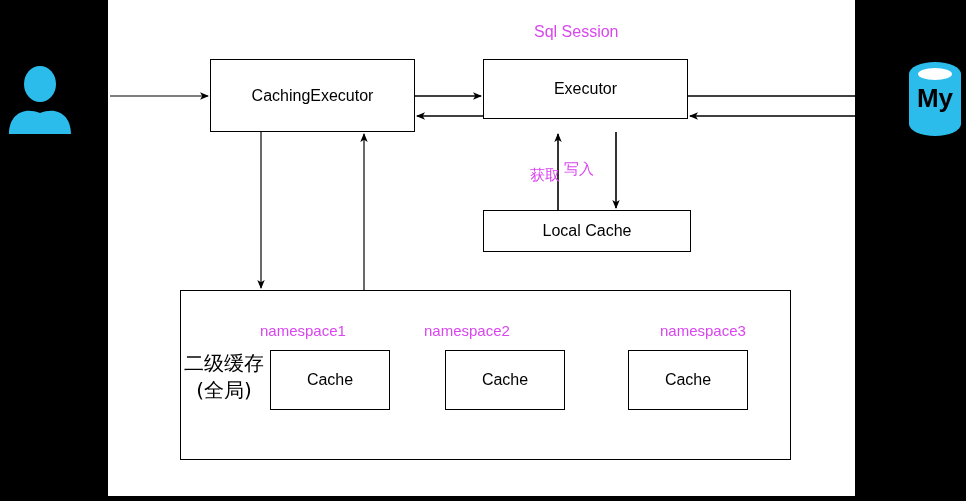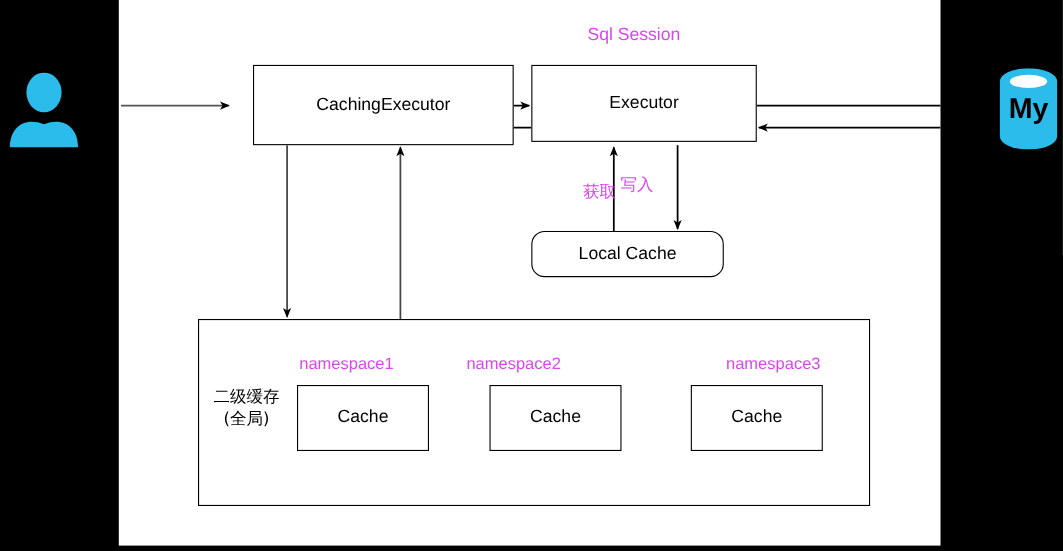--- a/index.html
+++ b/index.html
@@ -47,21 +47,21 @@
   }
   .title {
     font-size: 16px;
   }
   .cjk {
     font-family: Liberation Sans, sans-serif;
     font-size: 15px;
   }
   .cjk-2 {
     font-family: "DejaVu Sans", "Liberation Sans", sans-serif;
-    font-size: 15px;
+    font-size: 20px;
     line-height: 1.35;
     text-align: center;
     white-space: nowrap;
   }
   svg.edges {
     position: absolute;
     left: 0;
     top: 0;
     width: 966px;
     height: 501px;
@@ -111,43 +111,43 @@
 
     <line x1="616" y1="132" x2="616" y2="208" stroke="#000000" stroke-width="1.6" marker-end="url(#ah)"></line>
 
     <line x1="261" y1="132" x2="261" y2="288" stroke="#444444" stroke-width="1.6" marker-end="url(#ah)"></line>
 
     <line x1="364" y1="290" x2="364" y2="134" stroke="#444444" stroke-width="1.6" marker-end="url(#ah)"></line>
   </svg>
 
   <div class="plainlabel title" style="left:534px; top:22px;">Sql Session</div>
 
-  <div class="box" style="left:210px; top:59px; width:237px; height:73px;margin-left:20px;">
+  <div class="box" style="left:210px; top:59px; width:205px; height:73px;">
     <span>CachingExecutor</span>
   </div>
 
-  <div class="box" style="left:483px; top:59px; width:205px; height:70px;">
+  <div class="box" style="left:483px; top:59px; width:205px; height:60px;">
     <span>Executor</span>
   </div>
 
-  <div class="box" style="left:483px; top:210px; width:175px; height:42px;border-radius:12px;">
+  <div class="box" style="left:483px; top:210px; width:208px; height:42px;">
     <span>Local Cache</span>
   </div>
 
   <div class="plainlabel cjk" style="left:530px; top:166px;">获取</div>
   <div class="plainlabel cjk" style="left:564px; top:160px;">写入</div>
 
   <div class="box" style="left:180px; top:290px; width:611px; height:170px; display:block;"></div>
 
   <div class="cjk-2" style="position:absolute; left:183px; top:350px; width:82px; color:#000;">
     <div>二级缓存</div>
     <div>(全局)</div>
   </div>
 
-  <div class="plainlabel" style="left:272px; top:322px;">namespace1</div>
+  <div class="plainlabel" style="left:260px; top:322px;">namespace1</div>
   <div class="box" style="left:270px; top:350px; width:120px; height:60px;">
     <span>Cache</span>
   </div>
 
   <div class="plainlabel" style="left:424px; top:322px;">namespace2</div>
   <div class="box" style="left:445px; top:350px; width:120px; height:60px;">
     <span>Cache</span>
   </div>
 
   <div class="plainlabel" style="left:660px; top:322px;">namespace3</div>

